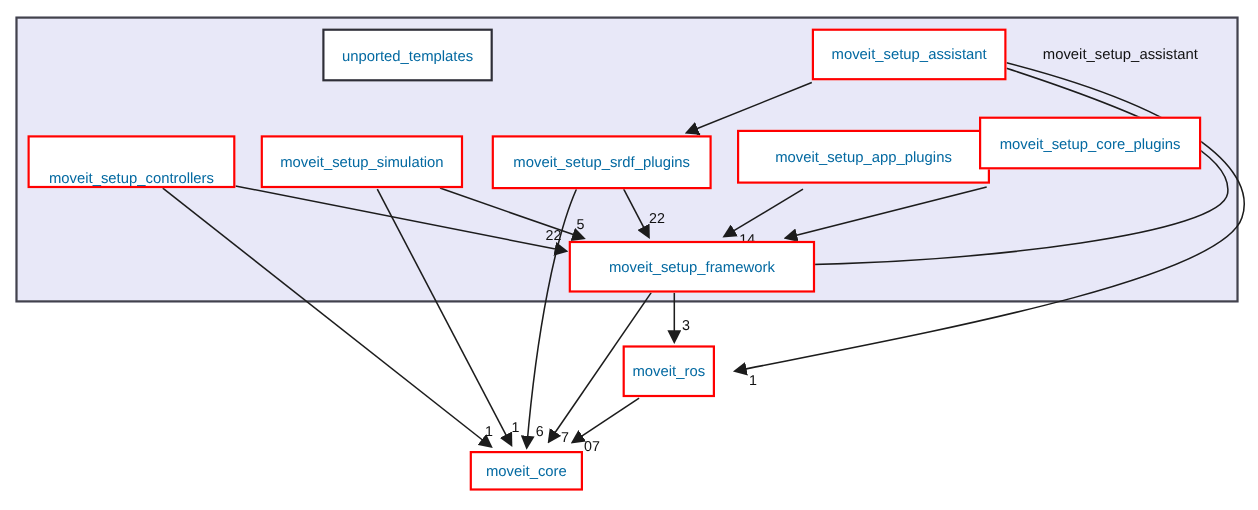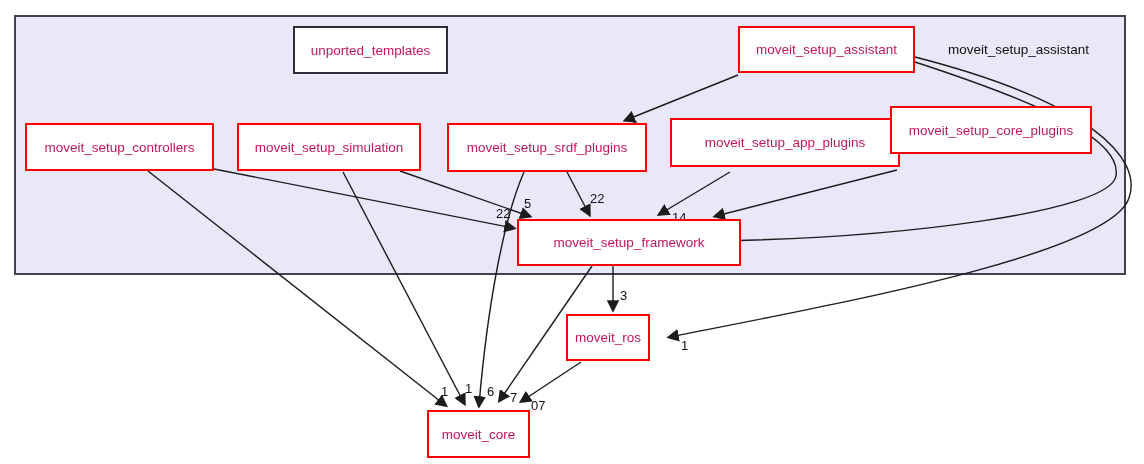--- a/index.html
+++ b/index.html
@@ -33,21 +33,21 @@
   svg.edges text.edge-count{
     font-family:"Liberation Sans", sans-serif;
     font-size:13px;fill:#111111;
   }
   .node{
     position:absolute;
     background:#ffffff;
     border:2px solid #737373;
     box-sizing:border-box;
     display:flex;align-items:center;justify-content:center;
-    font-size:13.5px;color:#be185d;
+    font-size:13.5px;color:#0369a1;
     white-space:nowrap;
     cursor:pointer;
   }
   .node.plain{
     border-color:#2e2e38;
     cursor:default;
   }
 </style>
 </head>
 <body>
@@ -95,38 +95,38 @@
       </g>
   </svg>
 
   <div id="node-layer">
       <div class="node plain" style="left: 293px; top: 26px; width: 155px; height: 48px; border-color: rgb(46, 46, 56);">
         <span>unported_templates</span>
       </div>
       <div class="node" style="left: 738px; top: 26px; width: 177px; height: 47px; border-color: rgb(255, 0, 0);">
         <span>moveit_setup_assistant</span>
       </div>
-      <div class="node" style="left: 25px; top: 123px; width: 189px; height: 48px; border-color: rgb(255, 0, 0);">
+      <div class="node" style="left: 25px; top: 123px; width: 189px; height: 48px; border-color: rgb(255, 0, 0); align-items: flex-end;">
         <span>moveit_setup_controllers</span>
       </div>
       <div class="node" style="left: 237px; top: 123px; width: 184px; height: 48px; border-color: rgb(255, 0, 0);">
         <span>moveit_setup_simulation</span>
       </div>
       <div class="node" style="left: 447px; top: 123px; width: 200px; height: 49px; border-color: rgb(255, 0, 0);">
         <span>moveit_setup_srdf_plugins</span>
       </div>
       <div class="node" style="left: 670px; top: 118px; width: 230px; height: 49px; border-color: rgb(255, 0, 0);">
         <span>moveit_setup_app_plugins</span>
       </div>
       <div class="node" style="left: 890px; top: 106px; width: 202px; height: 48px; border-color: rgb(255, 0, 0);">
         <span>moveit_setup_core_plugins</span>
       </div>
       <div class="node" style="left: 517px; top: 219px; width: 224px; height: 47px; border-color: rgb(255, 0, 0);">
         <span>moveit_setup_framework</span>
       </div>
       <div class="node" style="left: 566px; top: 314px; width: 84px; height: 47px; border-color: rgb(255, 0, 0);">
         <span>moveit_ros</span>
       </div>
-      <div class="node" style="left: 427px; top: 410px; width: 103px; height: 48px; border-color: rgb(255, 0, 0);">
+      <div class="node" style="left: 427px; top: 410px; width: 103px; height: 36px; border-color: rgb(255, 0, 0);">
         <span>moveit_core</span>
       </div>
     </div>
 </div>
 
 </body></html>

